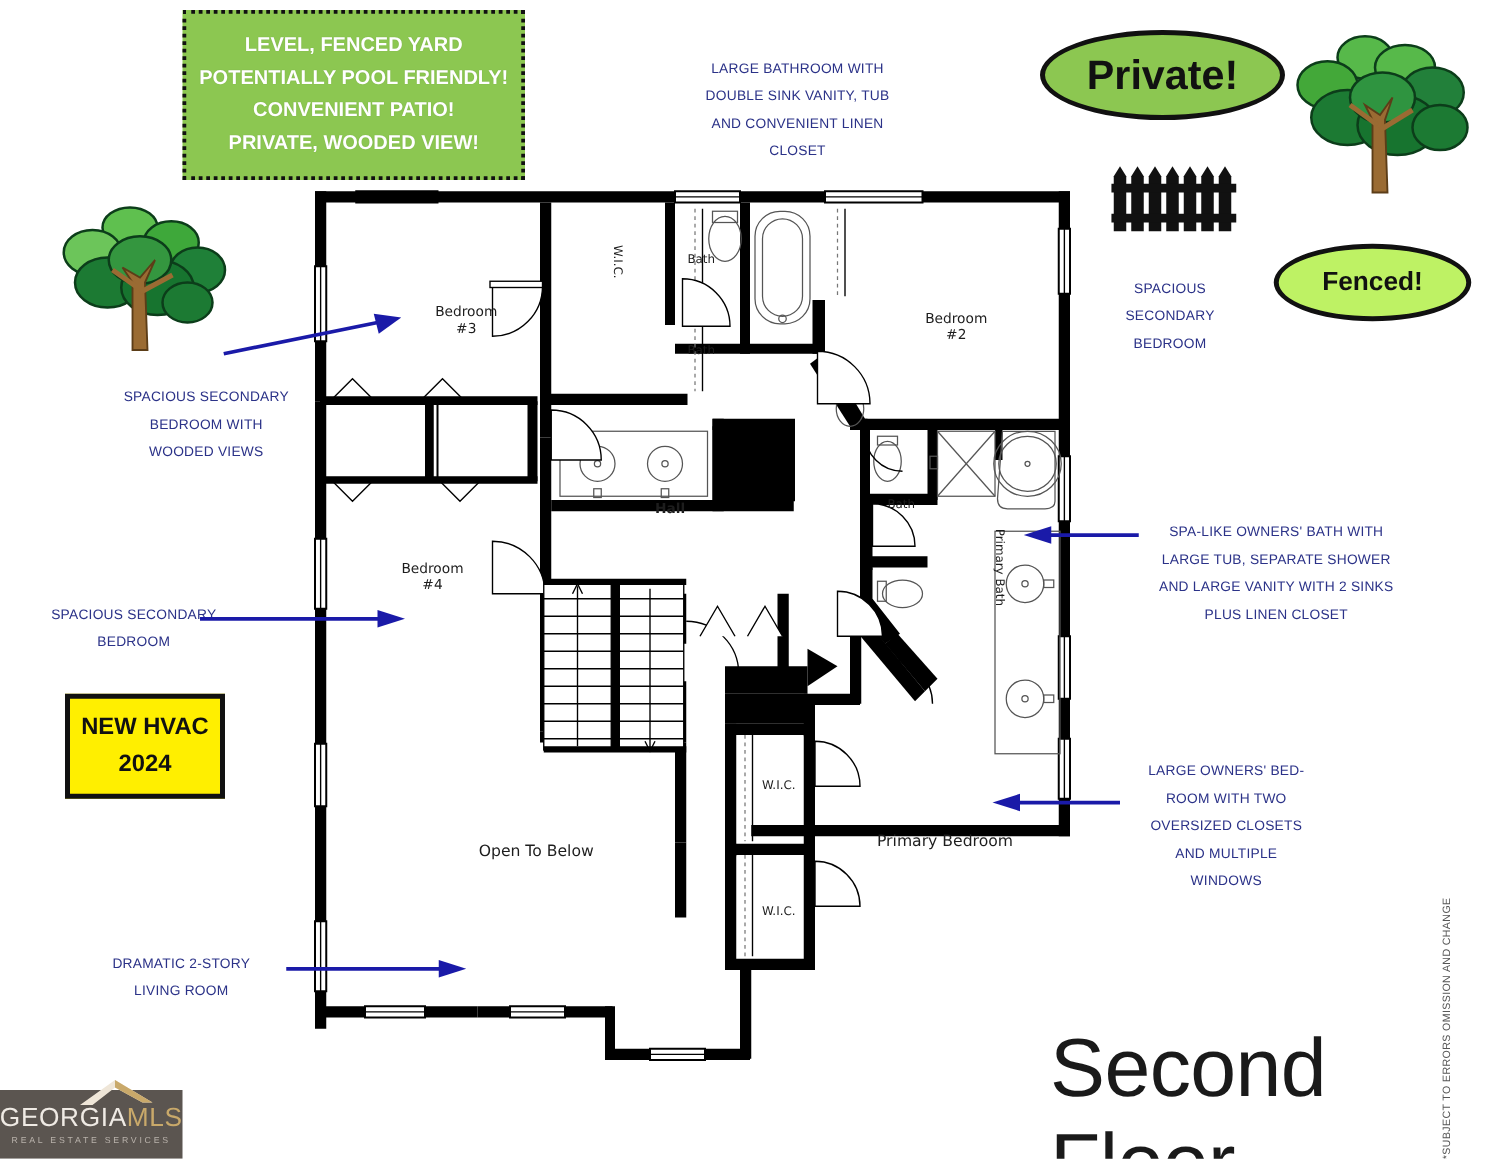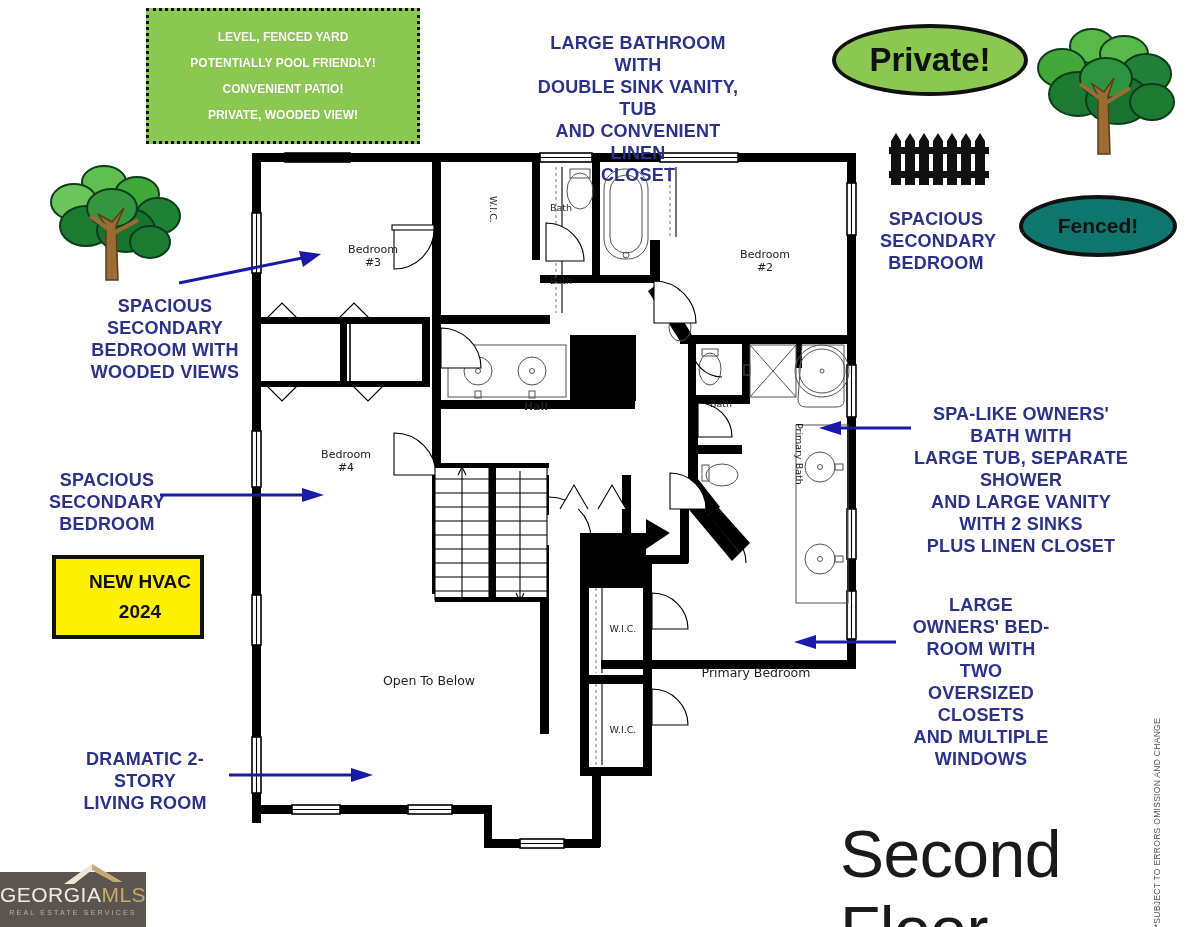--- a/index.html
+++ b/index.html
@@ -2,48 +2,48 @@
 <html><head>
 <meta charset="utf-8">
 <style>
   html,body{margin:0;padding:0;background:#ffffff;}
   body{width:1200px;height:927px;position:relative;overflow:hidden;
        font-family:"Liberation Sans", sans-serif;}
   .abs{position:absolute;}
 
   
   .callout-text{
-    color:#2b3288;font-weight:700;font-size:18px;line-height:22px;
-    text-align:center;letter-spacing:.2px;white-space:pre-line;
+    color:#2b3288;font-weight:400;font-size:11px;line-height:22px;
+    text-align:center;letter-spacing:.2px;white-space:pre-line;margin-top:12px;
   }
 
   
   .green-box{
     background:#8cc751;border:3px dotted #111;
-    color:#ffffff;font-weight:700;font-size:12px;line-height:26px;
+    color:#ffffff;font-weight:700;font-size:16px;line-height:26px;
     text-align:center;white-space:pre-line;
     display:flex;align-items:center;justify-content:center;
     text-shadow:0 0 1px rgba(0,0,0,.15);
   }
 
   
   .ellipse{
     border-radius:50%;border:4px solid #111;
     display:flex;align-items:center;justify-content:center;
     font-weight:700;color:#111;
   }
   .ellipse.green{background:#8cc751;}
-  .ellipse.yellow{background:#0f766e;}
+  .ellipse.yellow{background:#bef264;}
 
   
   .hvac-box{
     background:#ffef00;border:4px solid #111;
     display:flex;flex-direction:column;align-items:center;justify-content:center;
     font-weight:700;font-size:19px;color:#111;line-height:30px;
-    white-space:pre-line;text-align:center;padding-left:24px;
+    white-space:pre-line;text-align:center;
   }
 
   
   .floor-title{font-size:66px;color:#1a1a1a;letter-spacing:-.5px;}
 
   
   .disclaimer{
     writing-mode:vertical-rl;transform:rotate(180deg);
     font-size:8.5px;color:#555;letter-spacing:.3px;white-space:nowrap;
   }

